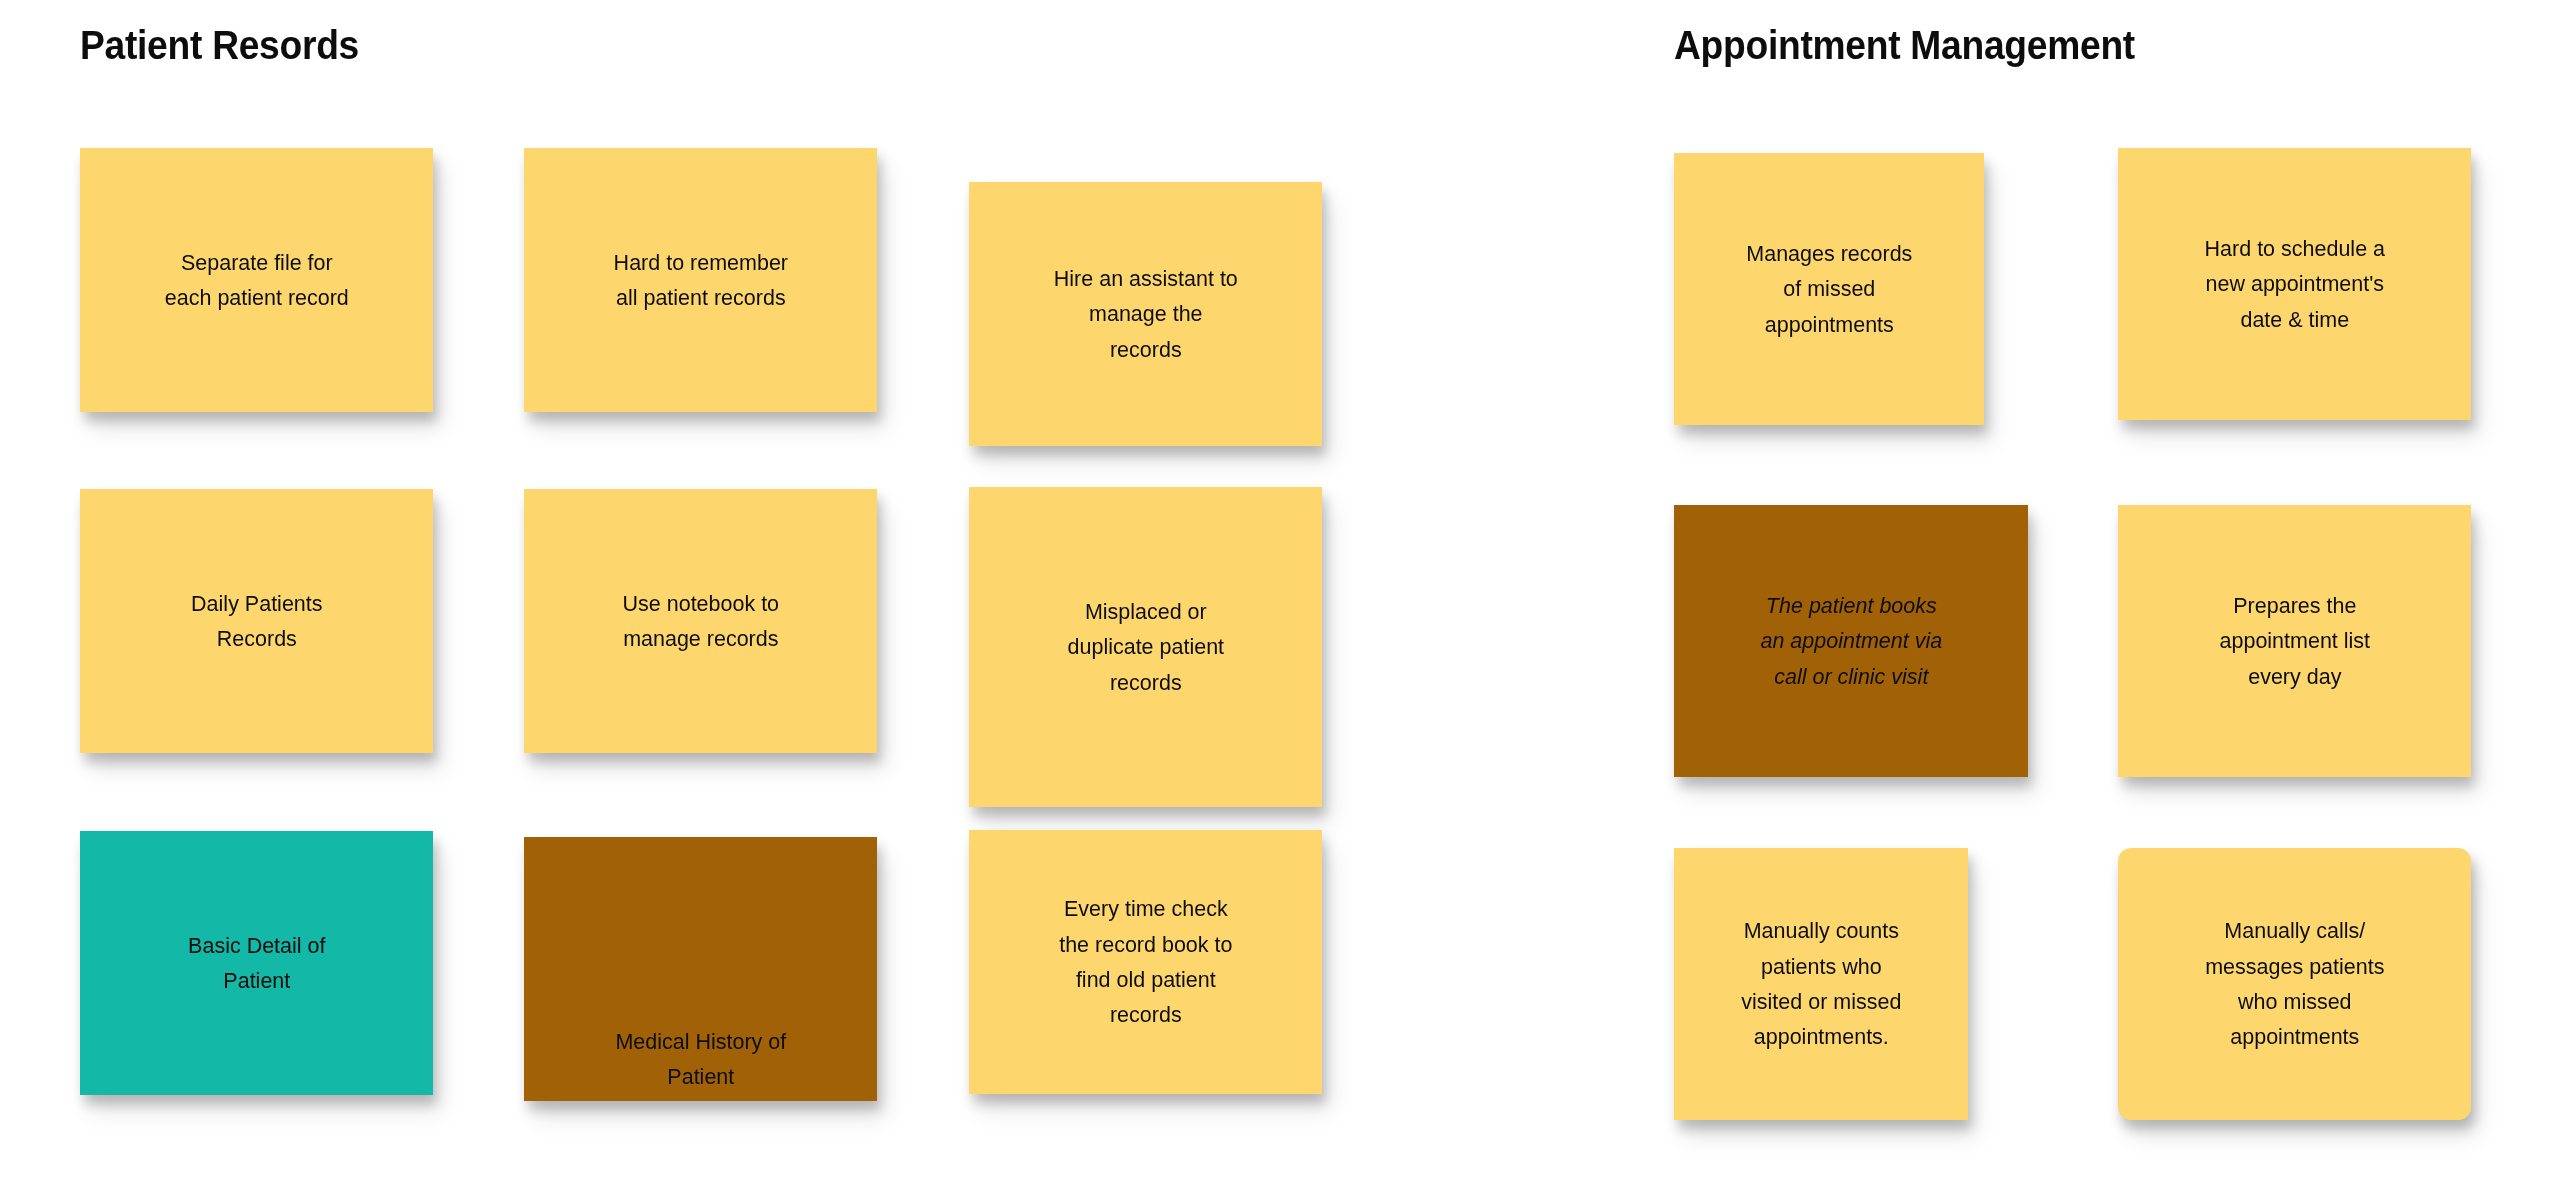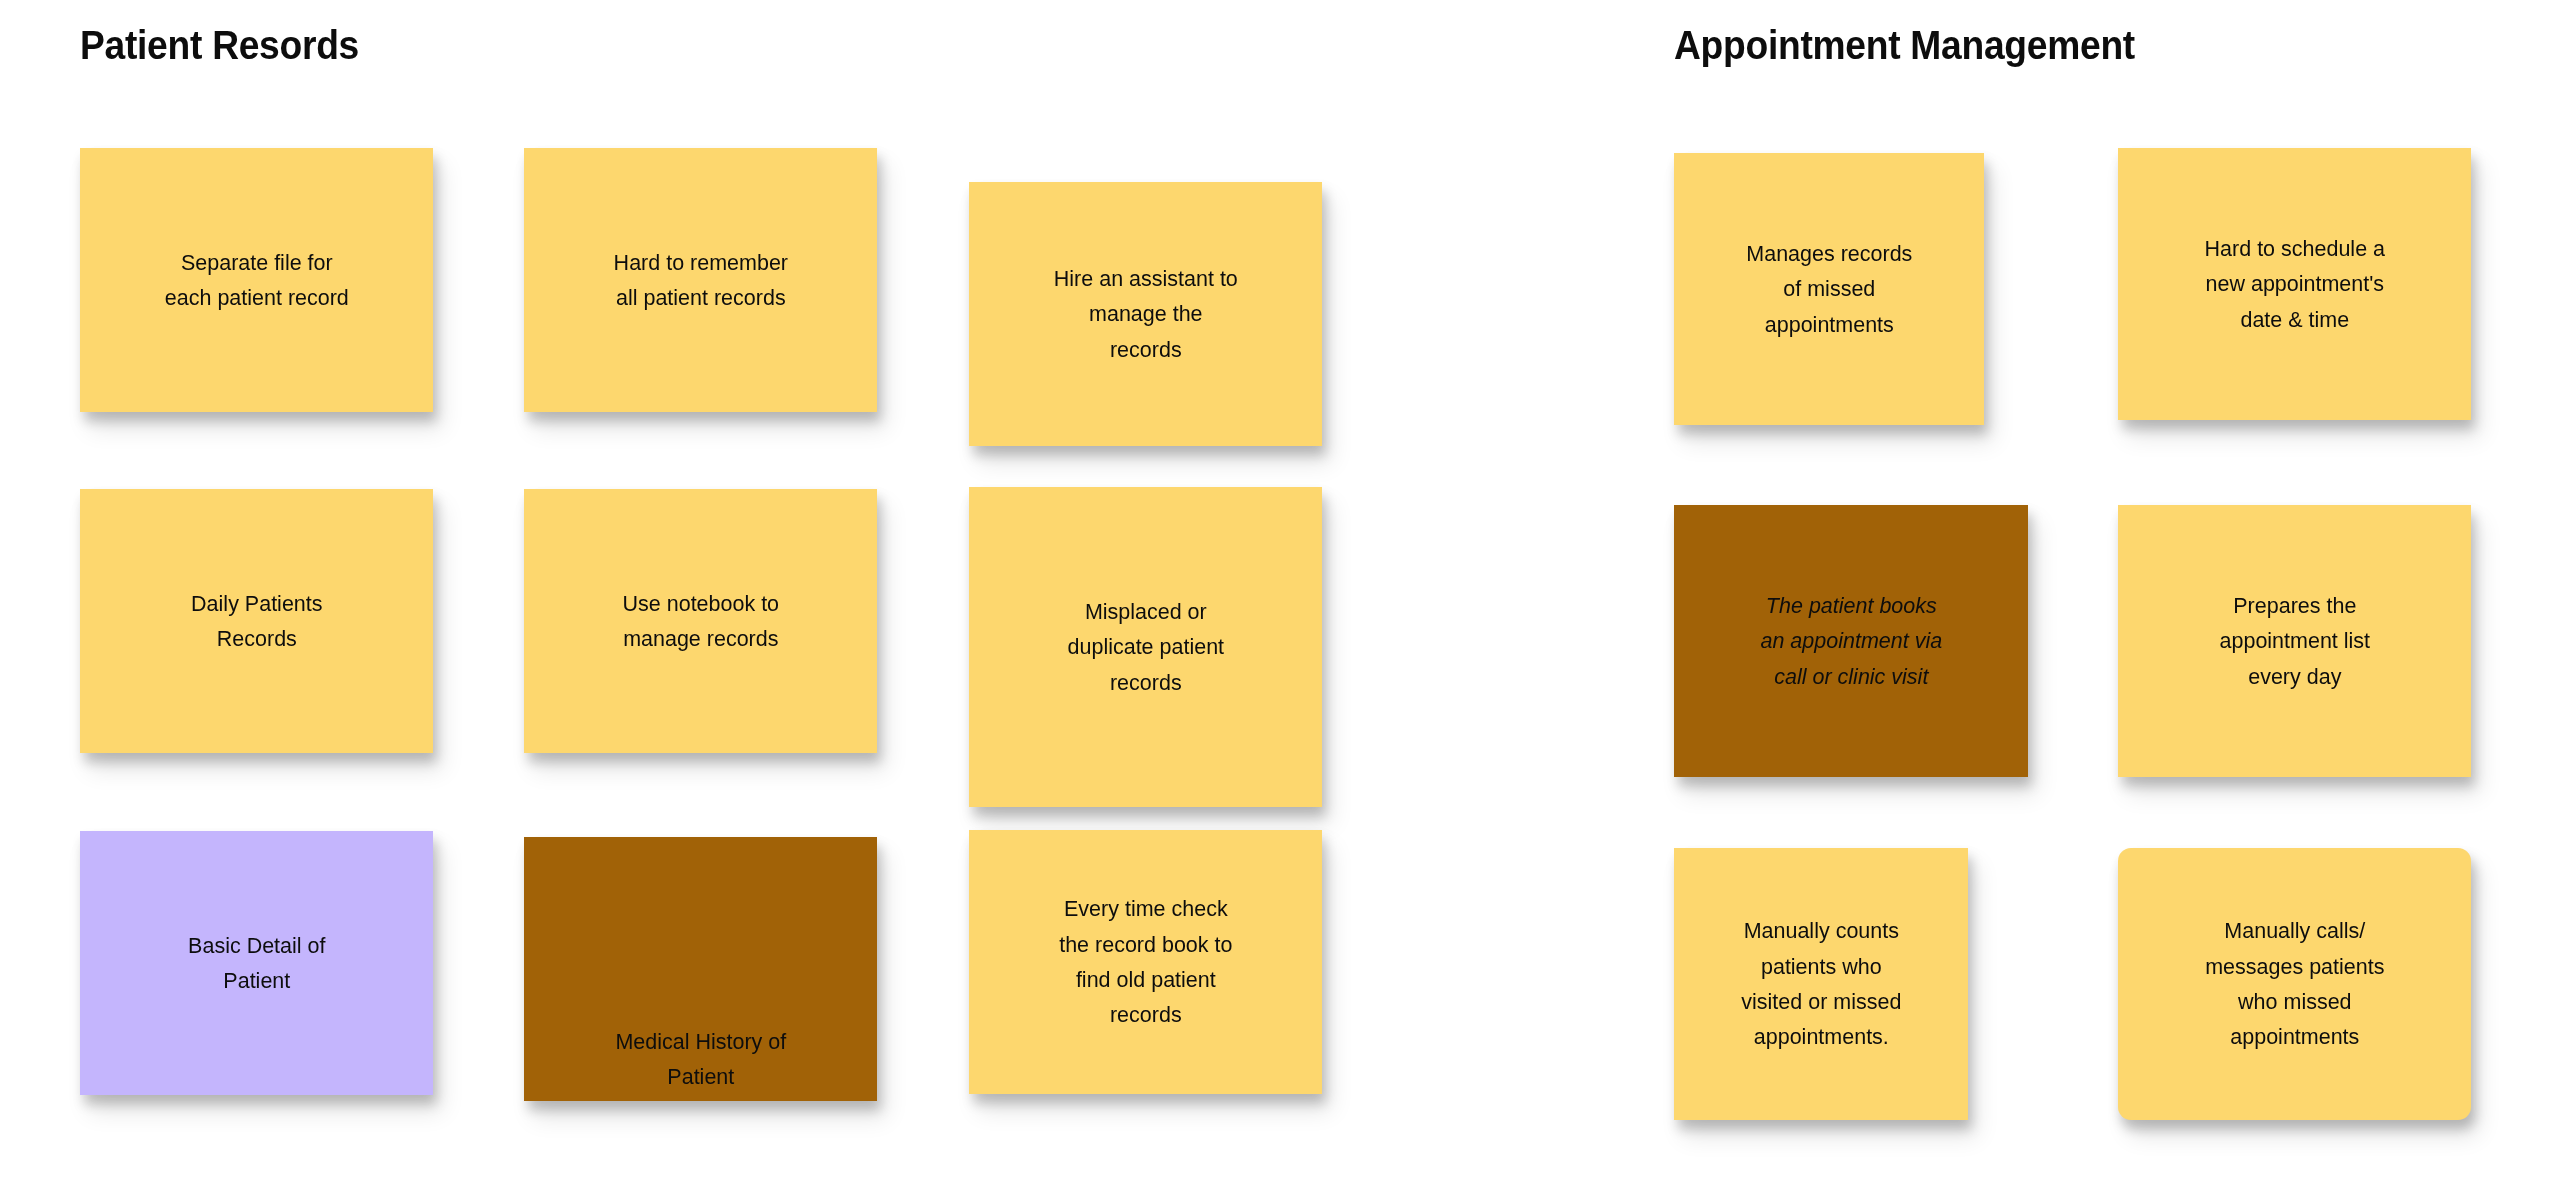--- a/index.html
+++ b/index.html
@@ -81,21 +81,21 @@
       </div>
       <div class="note" style="left: 524px; top: 489px; width: 353px; height: 264px; background: rgb(253, 215, 110);">
         <div class="note-text" style="color: rgb(13, 13, 13);">Use notebook to
 manage records</div>
       </div>
       <div class="note" style="left: 969px; top: 487px; width: 353px; height: 320px; background: rgb(253, 215, 110);">
         <div class="note-text" style="color: rgb(13, 13, 13);">Misplaced or
 duplicate patient
 records</div>
       </div>
-      <div class="note" style="left: 80px; top: 831px; width: 353px; height: 264px; background: #c4b5fd;">
+      <div class="note" style="left: 80px; top: 831px; width: 353px; height: 264px; background: #14b8a6;">
         <div class="note-text" style="color: rgb(13, 13, 13);">Basic Detail of
 Patient</div>
       </div>
       <div class="note" style="left: 524px; top: 837px; width: 353px; height: 264px; background: #a16207; align-items: flex-end;">
         <div class="note-text" style="color: rgb(13, 13, 13);">Medical History of
 Patient</div>
       </div>
       <div class="note" style="left: 969px; top: 830px; width: 353px; height: 264px; background: rgb(253, 215, 110);">
         <div class="note-text" style="color: rgb(13, 13, 13);">Every time check
 the record book to

